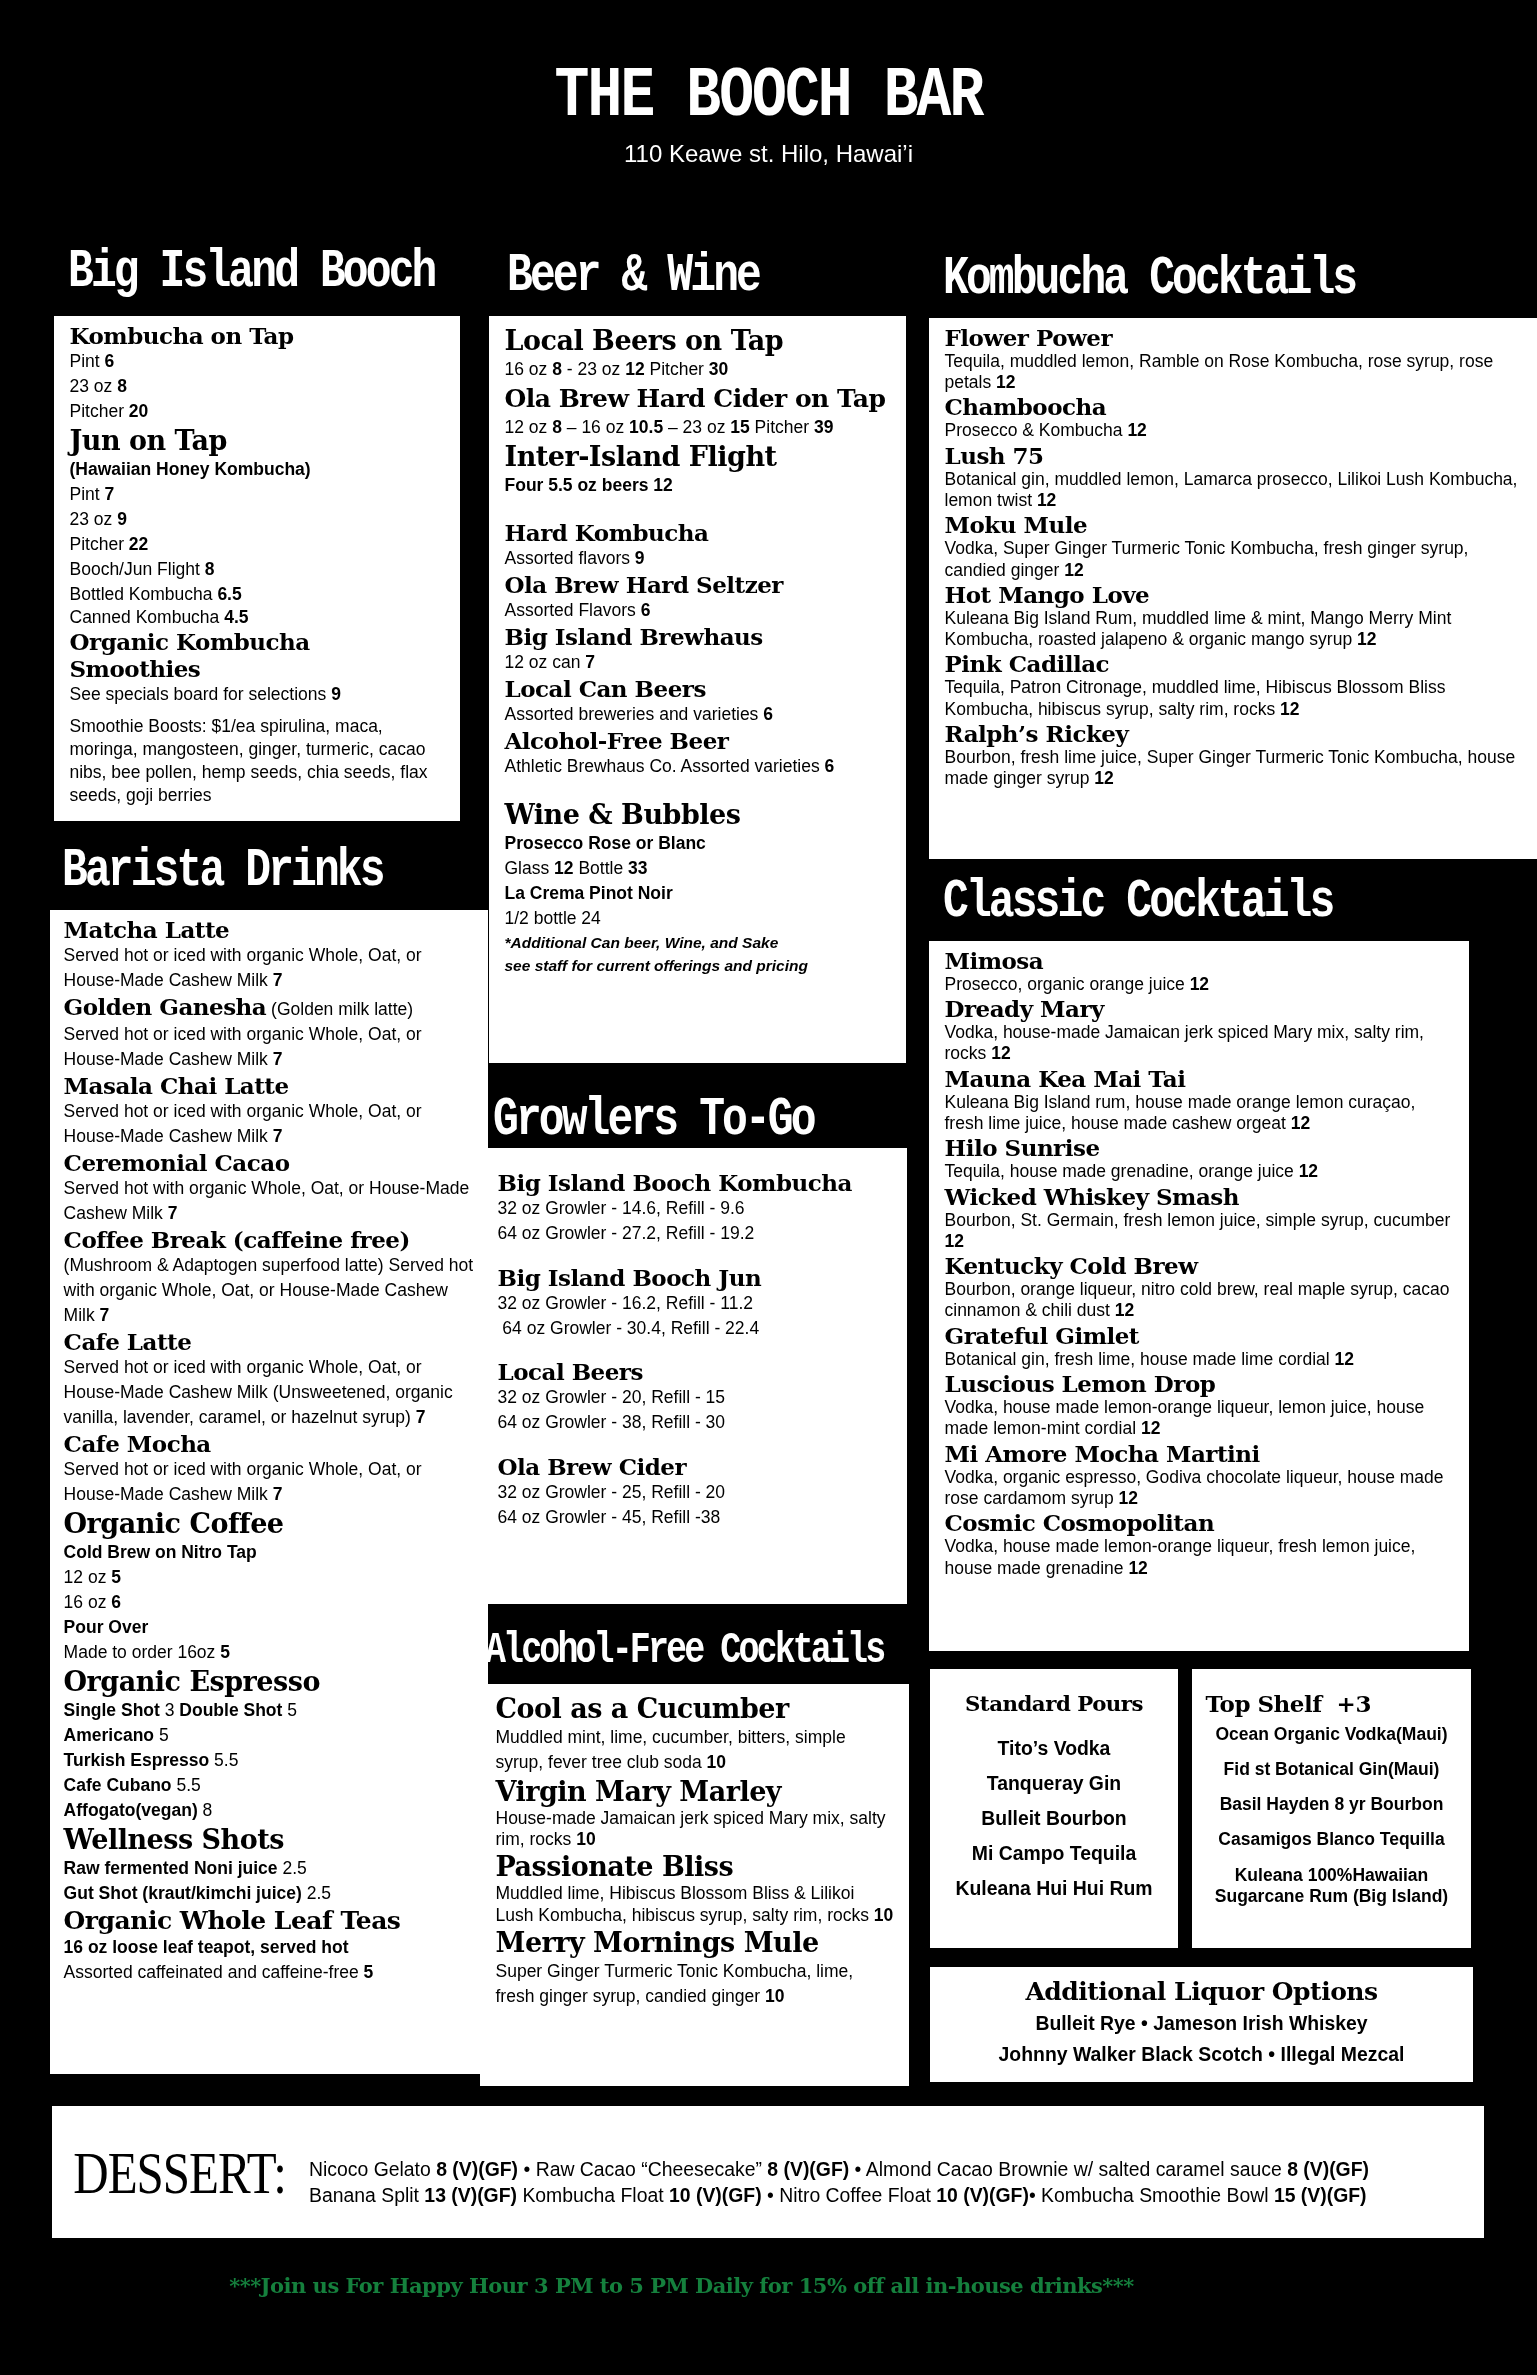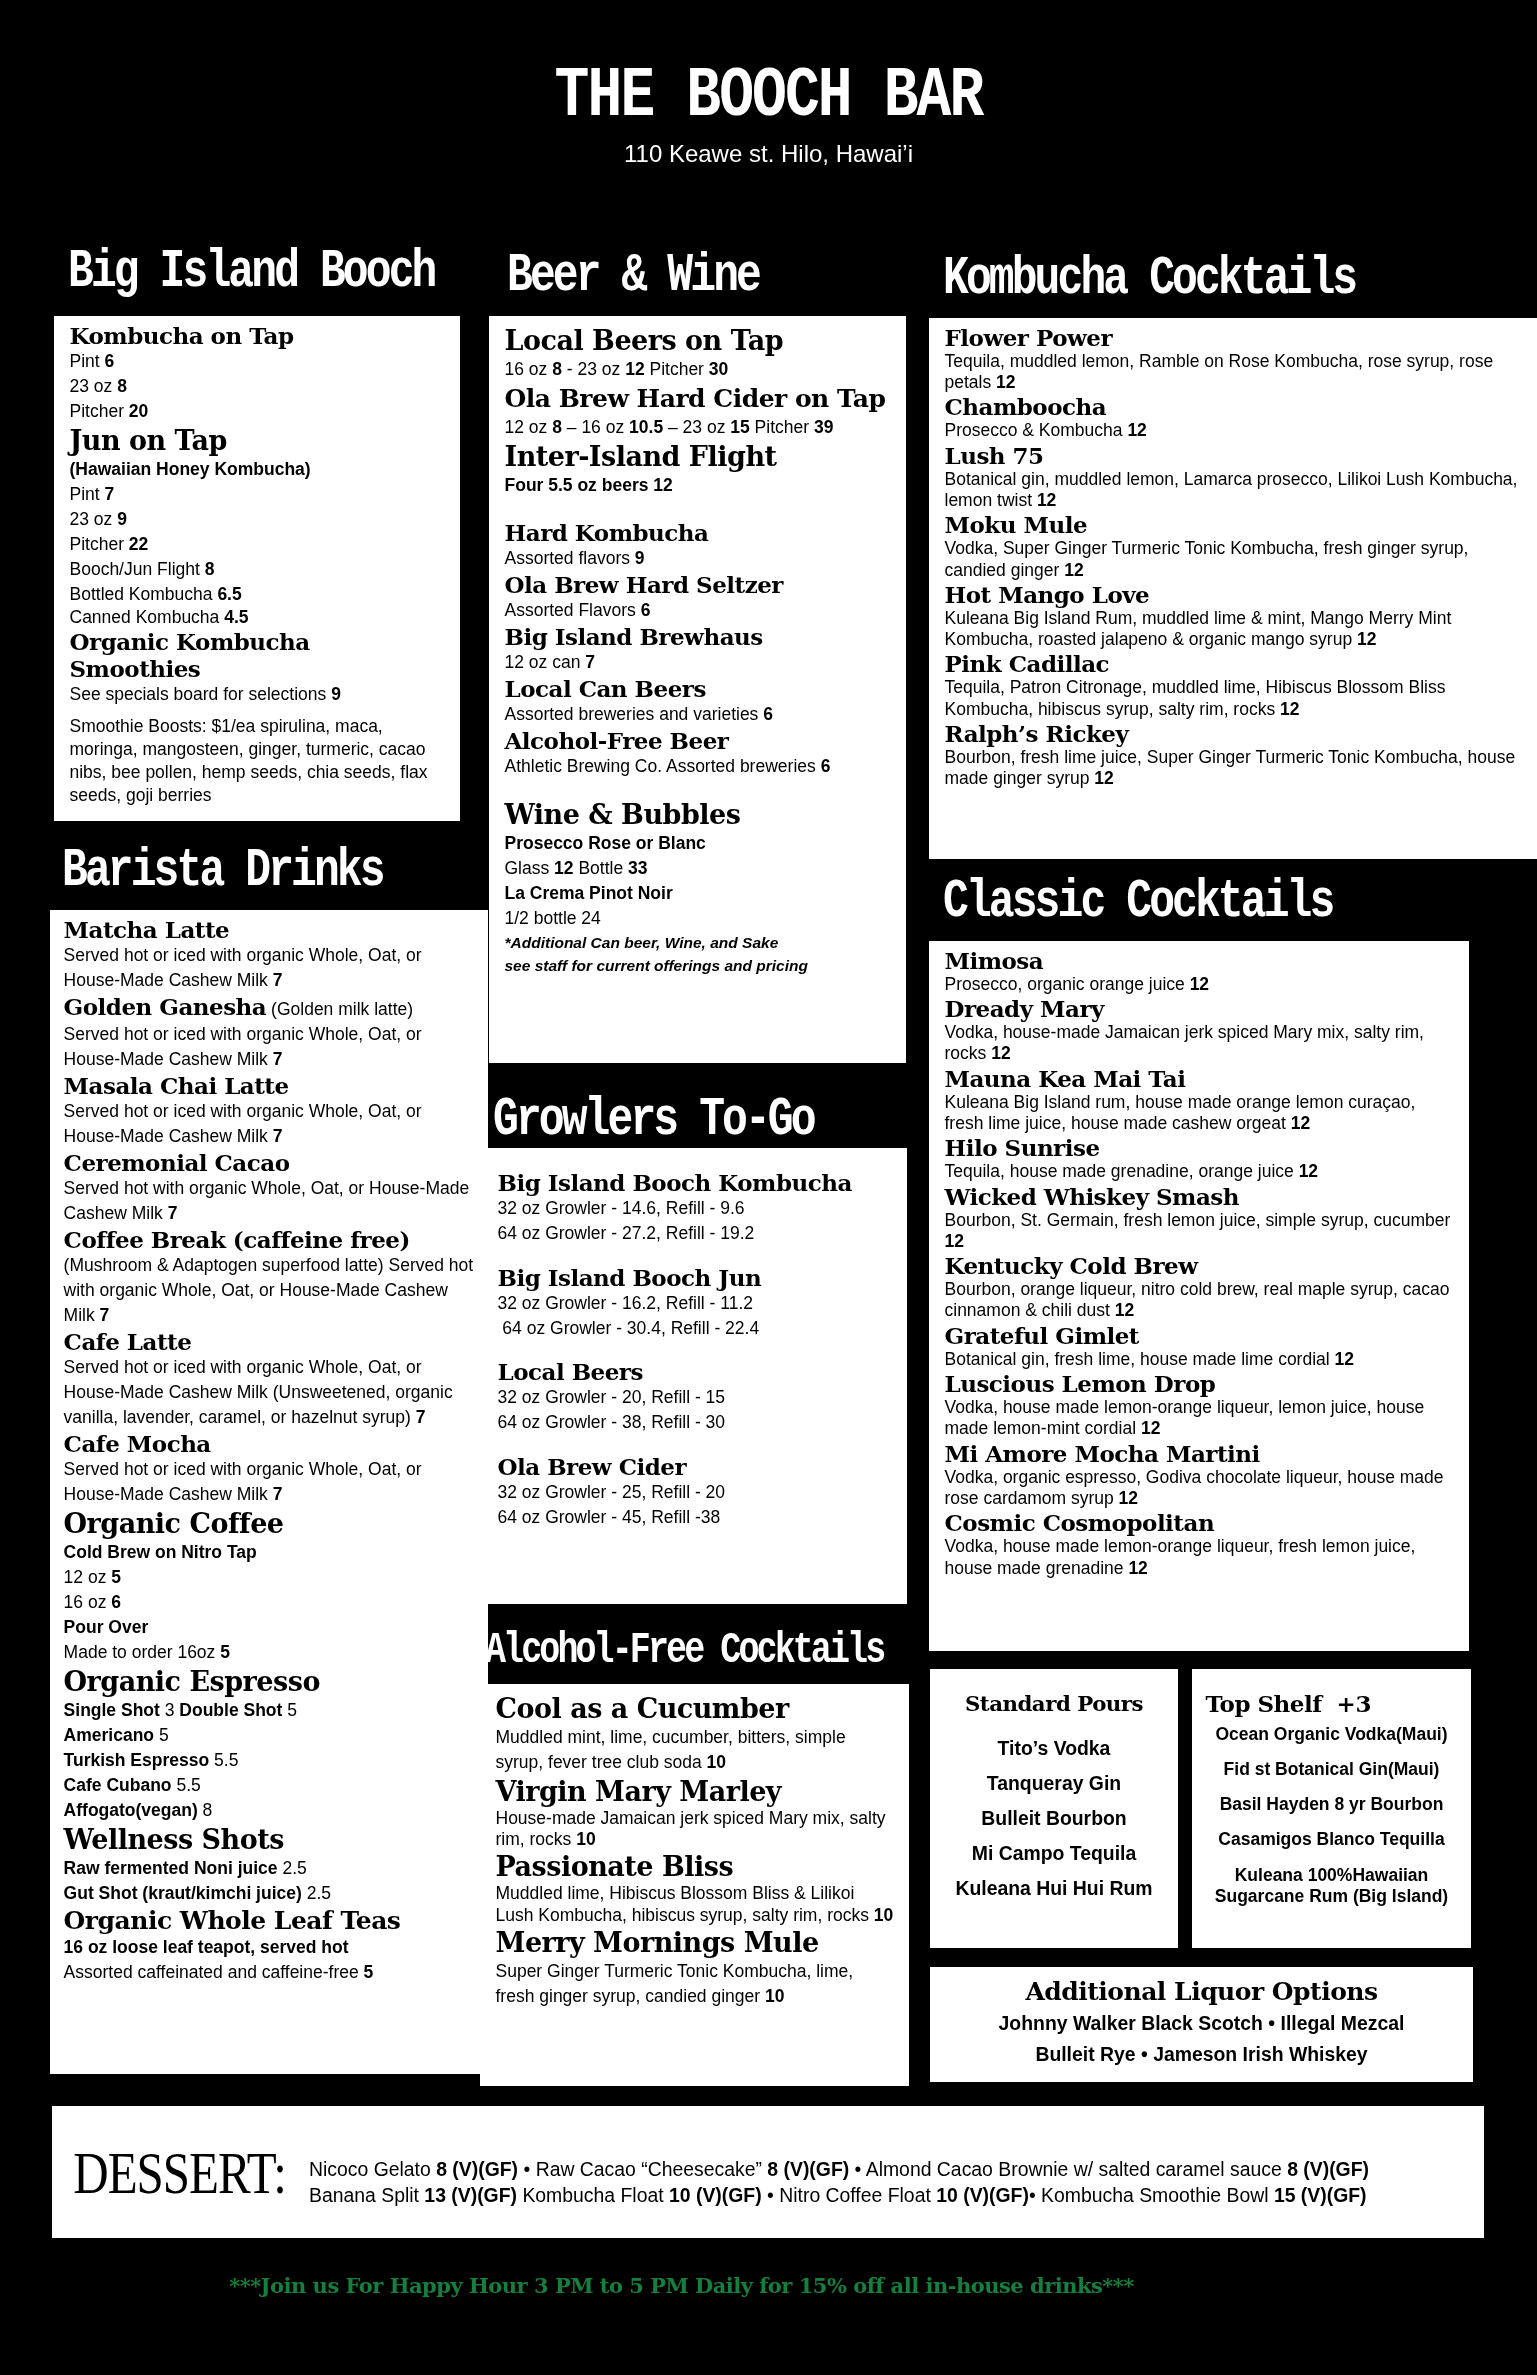--- a/index.html
+++ b/index.html
@@ -95,21 +95,21 @@
   <div class="gap" style="height:21.3px"></div>
   <div class="h">Hard Kombucha</div>
   <div class="t"><span>Assorted flavors </span><span class="b">9</span></div>
   <div class="h">Ola Brew Hard Seltzer</div>
   <div class="t"><span>Assorted Flavors </span><span class="b">6</span></div>
   <div class="h">Big Island Brewhaus</div>
   <div class="t"><span>12 oz can </span><span class="b">7</span></div>
   <div class="h">Local Can Beers</div>
   <div class="t"><span>Assorted breweries and varieties </span><span class="b">6</span></div>
   <div class="h">Alcohol-Free Beer</div>
-  <div class="t"><span>Athletic Brewing Co. Assorted breweries </span><span class="b">6</span></div>
+  <div class="t"><span>Athletic Brewhaus Co. Assorted varieties </span><span class="b">6</span></div>
   <div class="gap" style="height:19.4px"></div>
   <div class="h lg">Wine &amp; Bubbles</div>
   <div class="sb">Prosecco Rose or Blanc</div>
   <div class="t"><span>Glass </span><span class="b">12</span><span> Bottle </span><span class="b">33</span></div>
   <div class="sb">La Crema Pinot Noir</div>
   <div class="t">1/2 bottle 24</div>
   <div class="note">*Additional Can beer, Wine, and Sake</div>
   <div class="note">see staff for current offerings and pricing</div>
 </div>
 
@@ -200,22 +200,22 @@
   <div class="h" style="font-size:23px;white-space:pre;padding-left:5.8px">Top Shelf  +3</div>
   <div class="pour" style="font-size:17.5px;line-height:35px">Ocean Organic Vodka(Maui)</div>
   <div class="pour" style="font-size:17.5px;line-height:35px">Fid st Botanical Gin(Maui)</div>
   <div class="pour" style="font-size:17.5px;line-height:35px">Basil Hayden 8 yr Bourbon</div>
   <div class="pour" style="font-size:17.5px;line-height:35px">Casamigos Blanco Tequilla</div>
   <div class="pour" style="font-size:17.5px;line-height:21.3px;margin-top:7.8px">Kuleana 100%Hawaiian Sugarcane Rum (Big Island)</div>
 </div>
 
 <div class="box" style="left:930px;top:1967px;width:543px;height:115px;padding:7.8px 9.7px;text-align:center;">
   <div class="h" style="font-size:25px;line-height:33px">Additional Liquor Options</div>
+  <div class="pour" style="line-height:31px">Bulleit Rye • Jameson Irish Whiskey</div>
   <div class="pour" style="line-height:31px">Johnny Walker Black Scotch • Illegal Mezcal</div>
-  <div class="pour" style="line-height:31px">Bulleit Rye • Jameson Irish Whiskey</div>
 </div>
 
 <div class="box" style="left:52px;top:2106px;width:1432px;height:132px;padding:0;">
   <div class="dessert-label">DESSERT:</div>
   <div class="dessert-line" style="top:29px;margin-top:23px;">
     <span>Nicoco Gelato </span><span class="b">8 (V)(GF)</span><span> • Raw Cacao “Cheesecake” </span><span class="b">8 (V)(GF)</span><span> •  Almond Cacao Brownie w/ salted caramel sauce </span><span class="b">8 (V)(GF)</span>
   </div>
   <div class="dessert-line" style="top:78px;">
     <span>Banana Split </span><span class="b">13 (V)(GF)</span><span> Kombucha Float </span><span class="b">10 (V)(GF)</span><span> • Nitro Coffee Float </span><span class="b">10 (V)(GF)</span><span>• Kombucha Smoothie Bowl </span><span class="b">15 (V)(GF)</span>
   </div>

